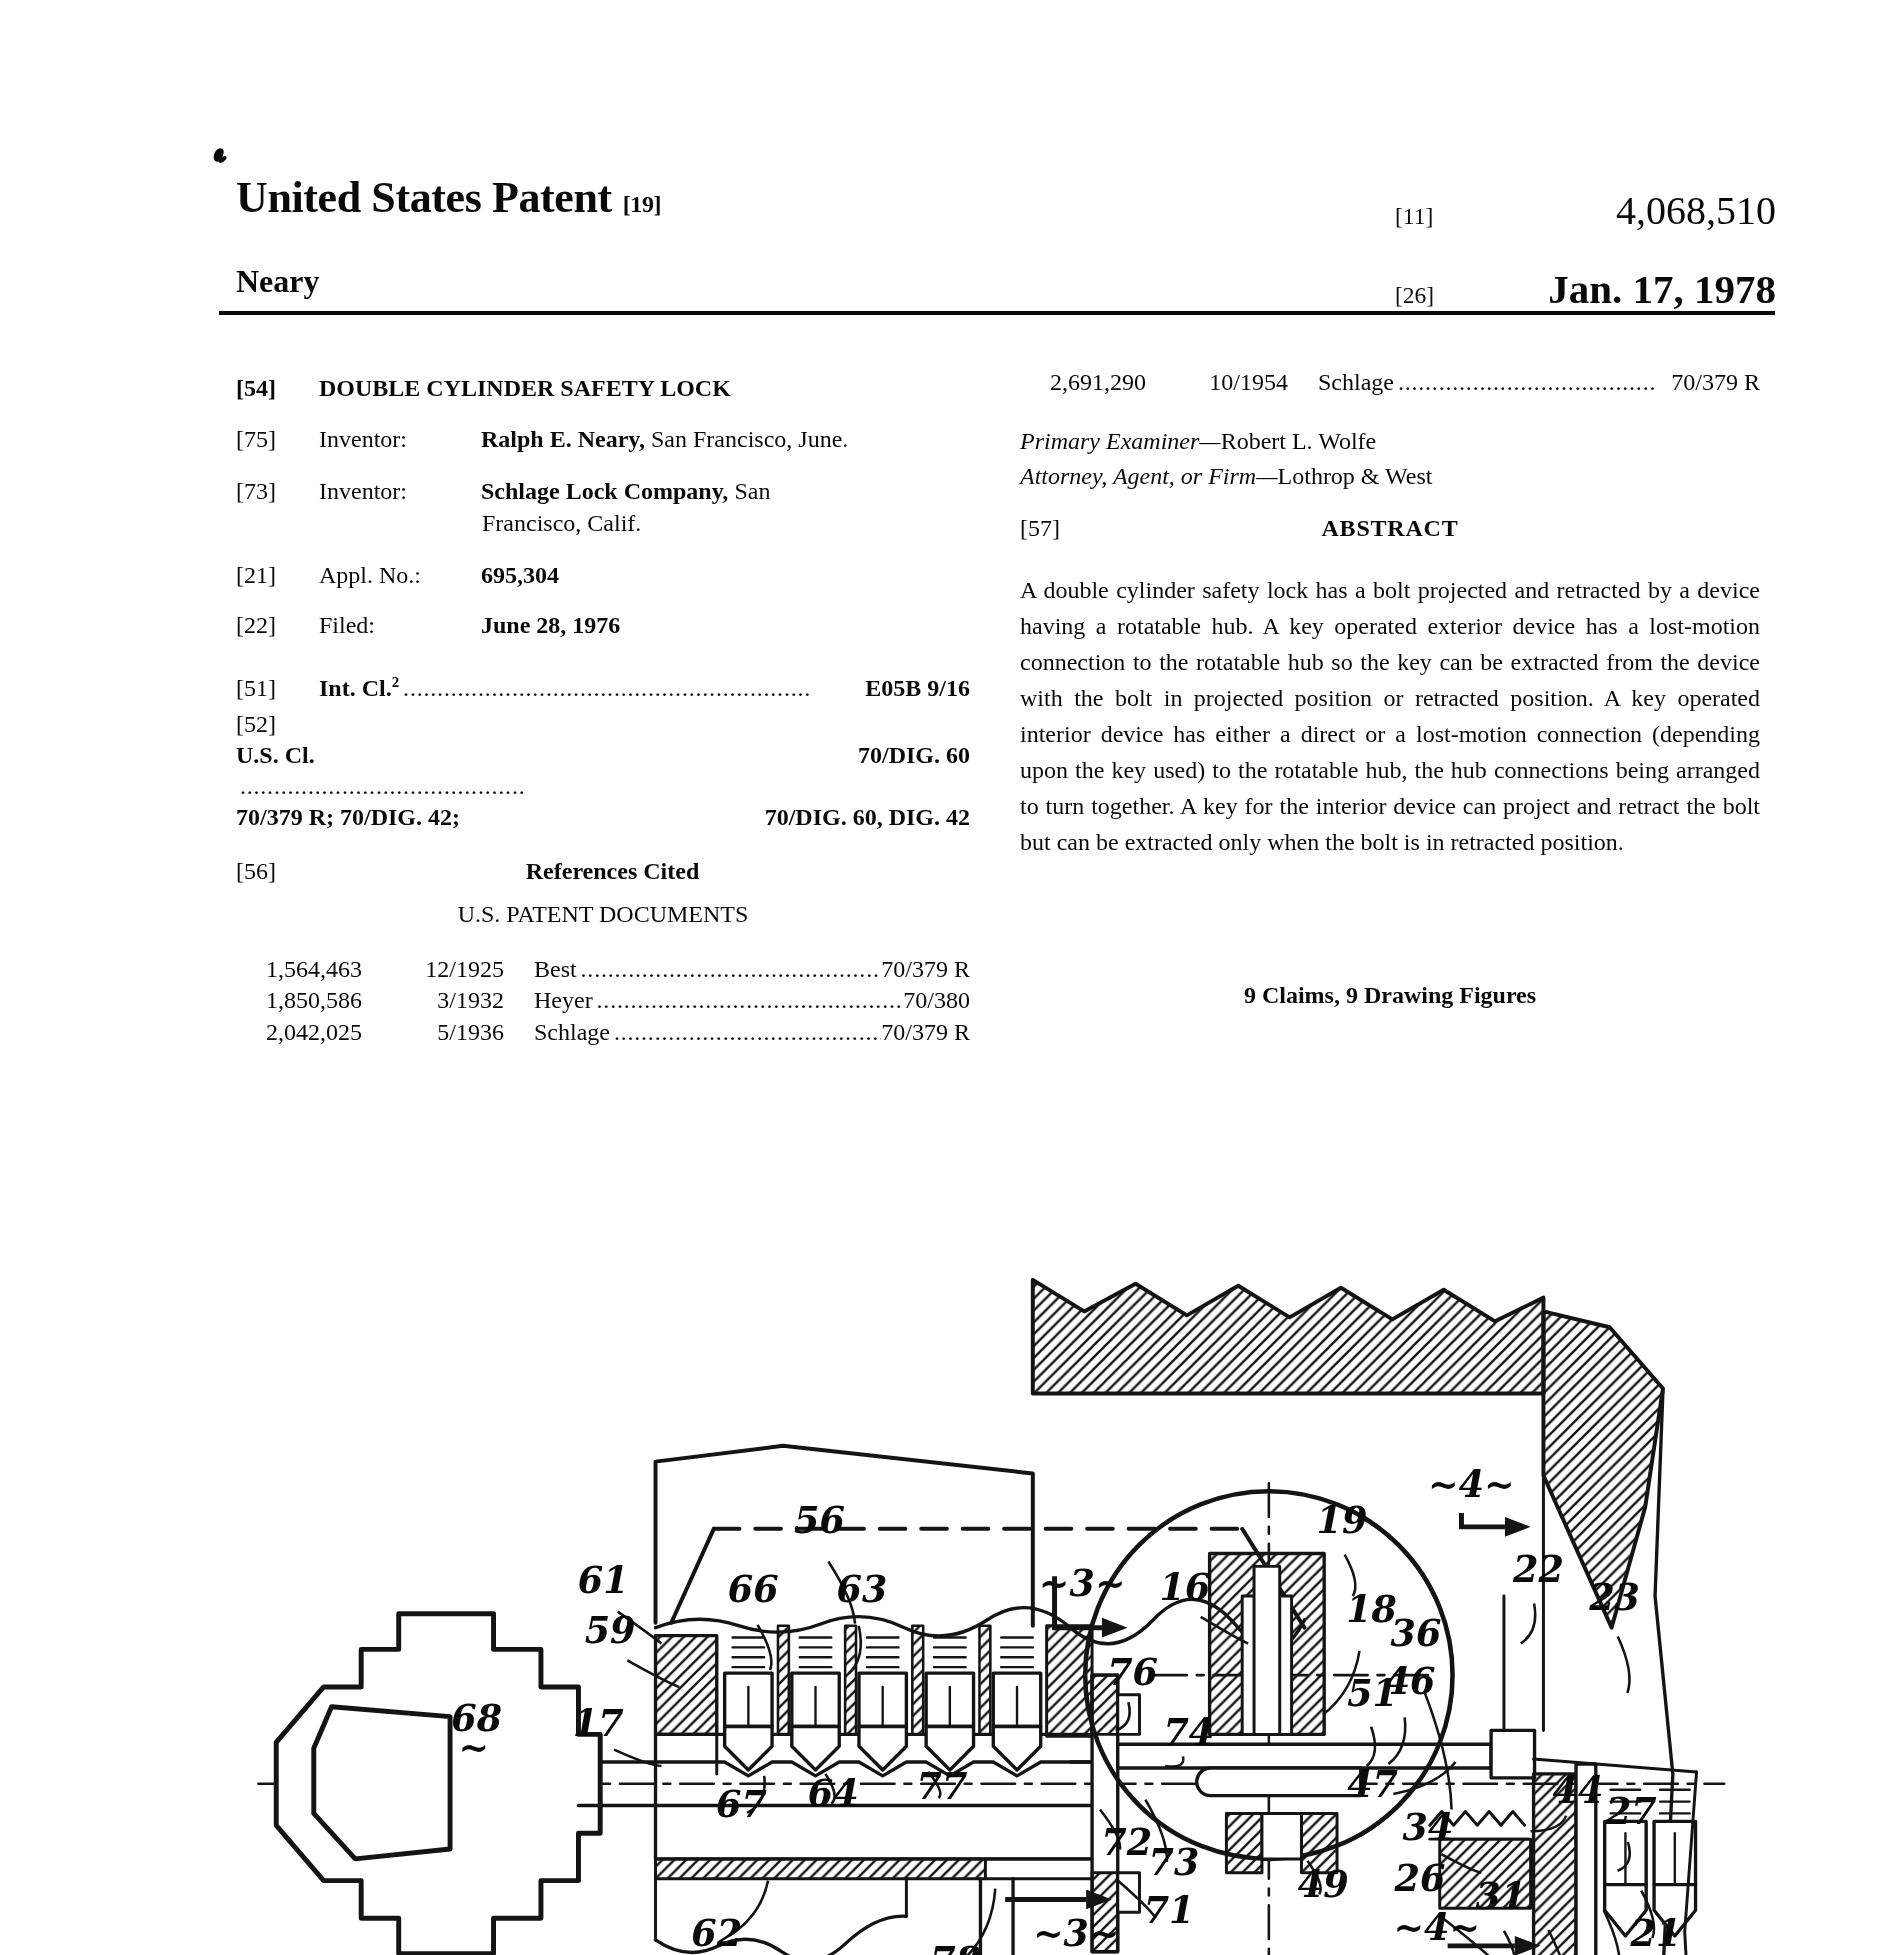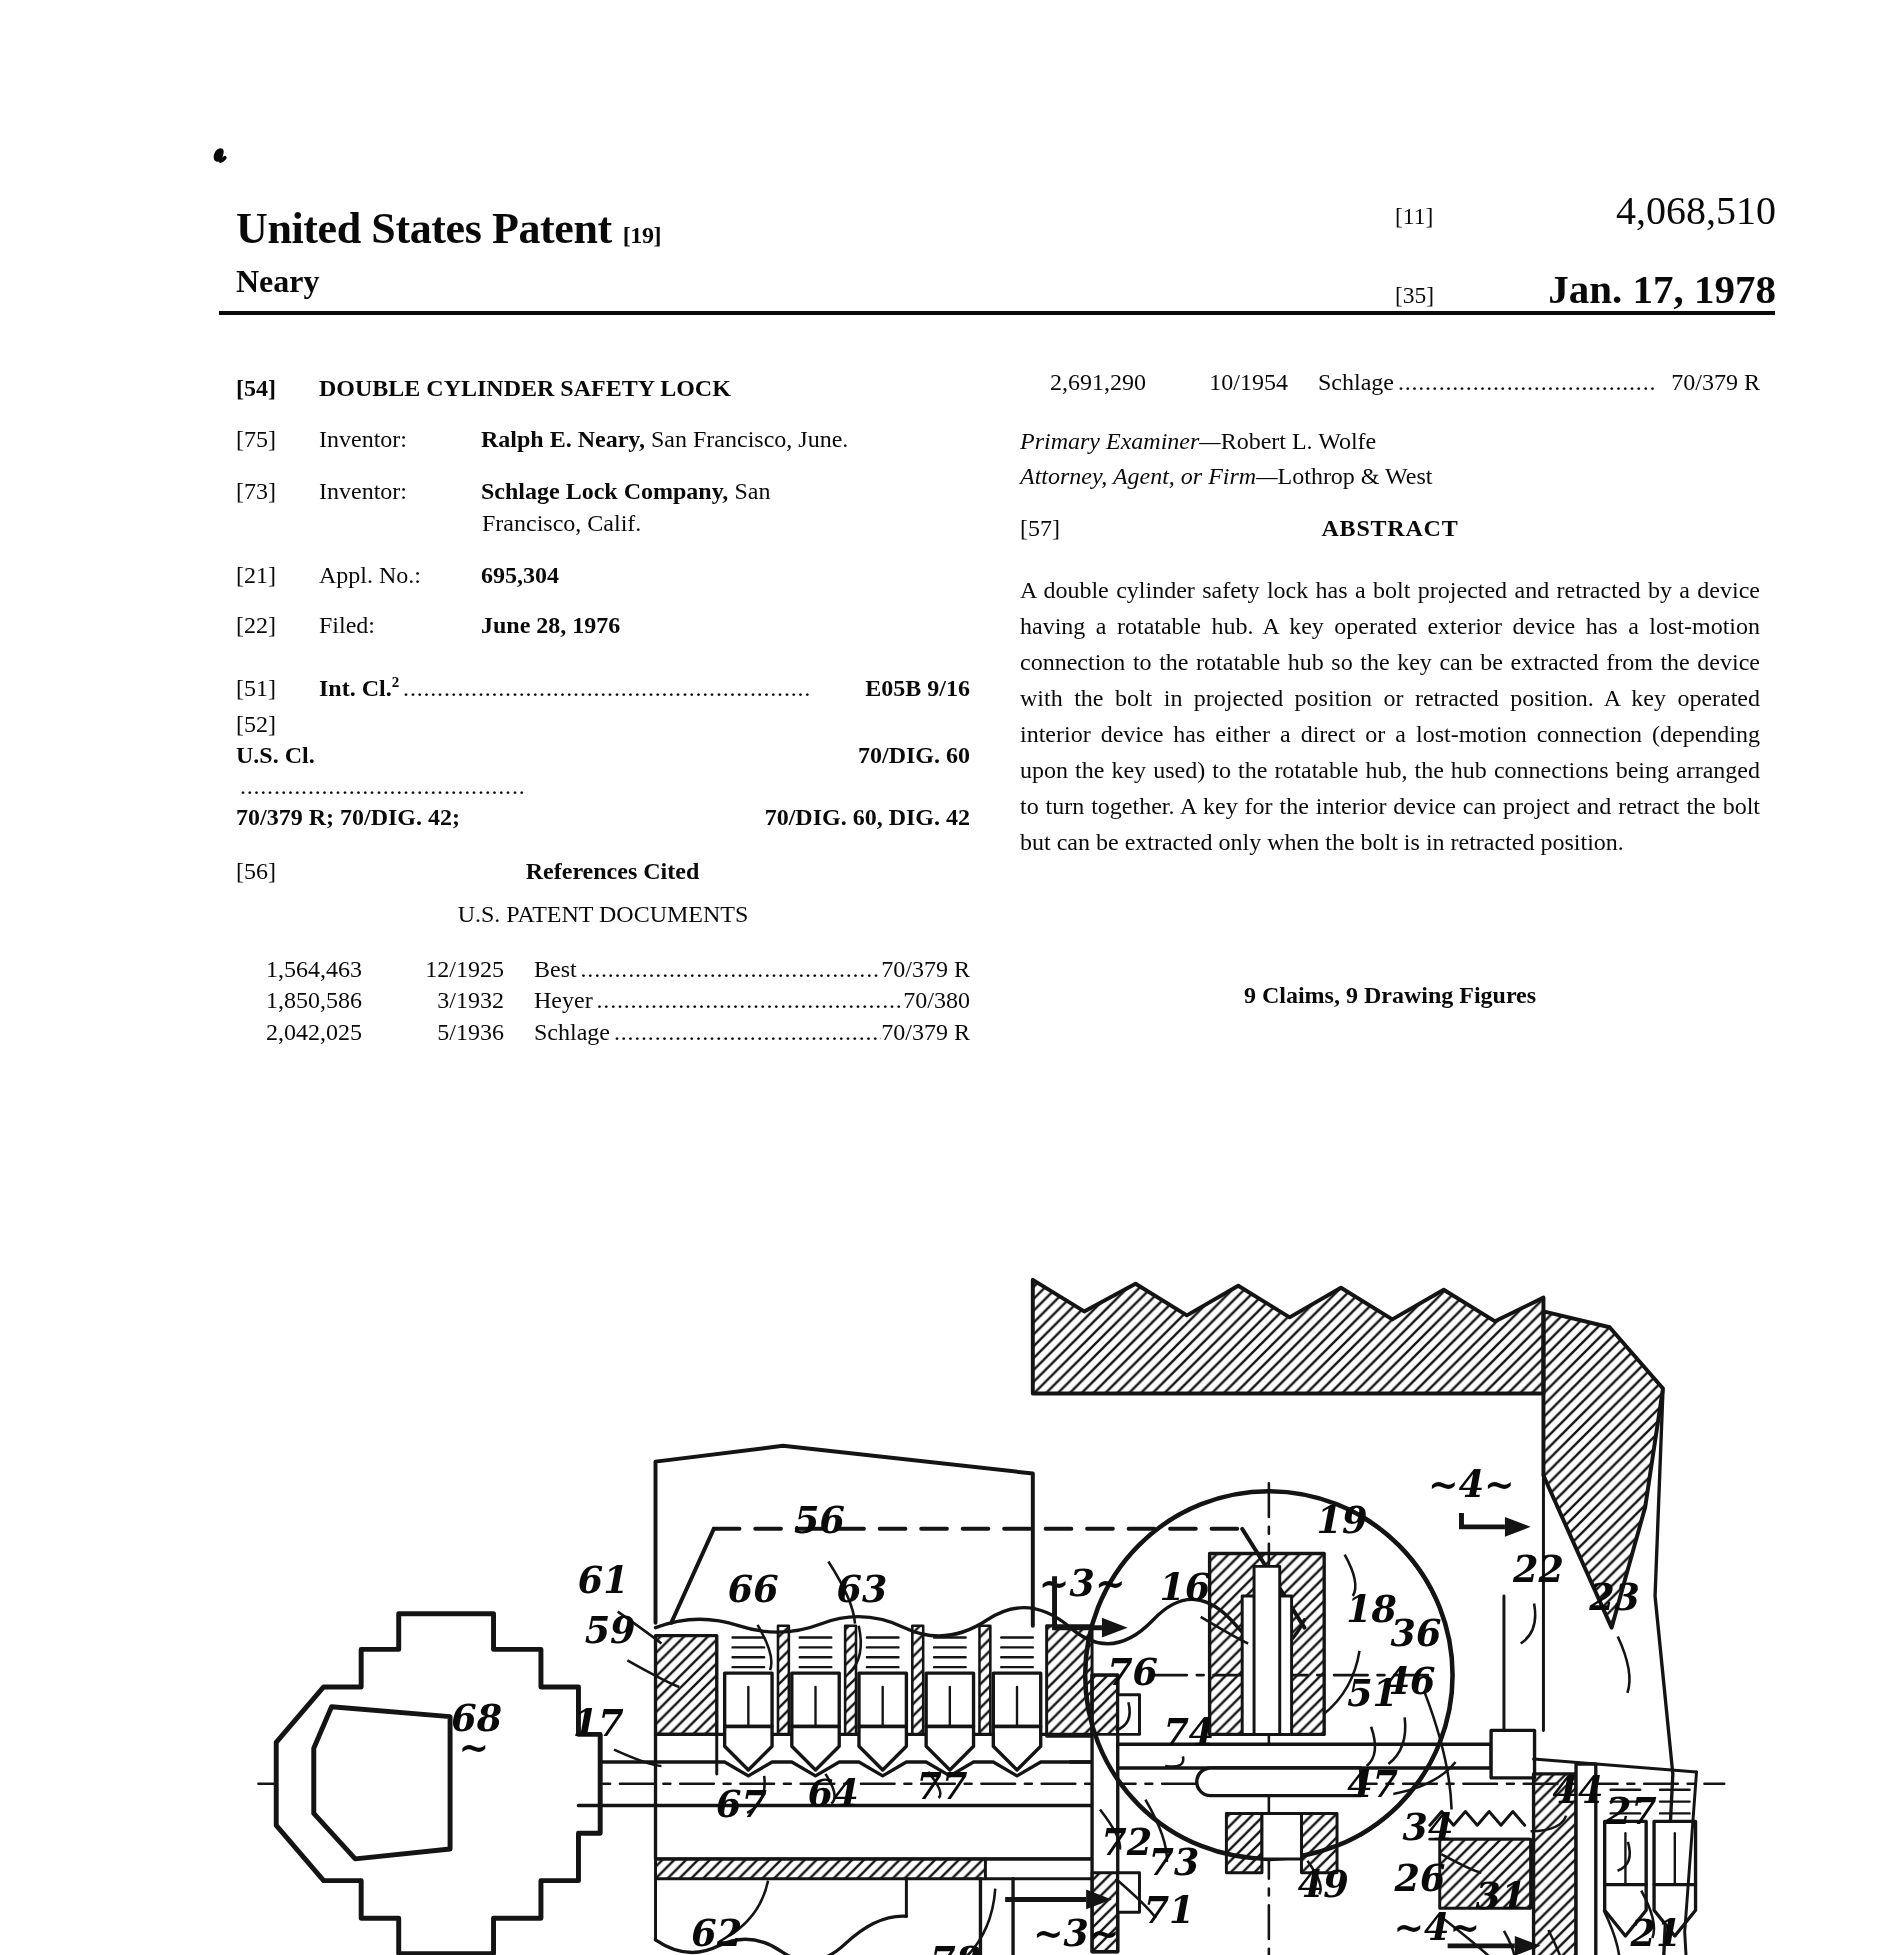--- a/index.html
+++ b/index.html
@@ -1,21 +1,21 @@
 <!DOCTYPE html>
 <html style="font-size:6.3px"><head>
 <meta charset="utf-8">
 <style>
   html,body{margin:0;padding:0;}
   body{width:1890px;height:2777px;background:#ffffff;position:relative;
        font-family:"Liberation Serif","DejaVu Serif",serif;color:#0a0a0a;}
   .page{position:absolute;inset:0;}
 
   
-  .masthead{position:absolute;left:236px;top:172px;font-size:44px;font-weight:bold;letter-spacing:-0.4px;margin-top:31px;}
+  .masthead{position:absolute;left:236px;top:172px;font-size:44px;font-weight:bold;letter-spacing:-0.4px;}
   .masthead .tag{font-size:24px;font-weight:bold;margin-left:11px;}
   .pat-no-row{position:absolute;left:1395px;top:184px;width:381px;display:flex;justify-content:space-between;align-items:baseline;}
   .pat-no-row .tag{font-size:23.5px;margin-top:19px;}
   .pat-no{font-size:40px;font-weight:normal;}
   .surname{position:absolute;left:236px;top:263px;font-size:32px;font-weight:bold;}
   .date-row{position:absolute;left:1395px;top:265px;width:381px;display:flex;justify-content:space-between;align-items:baseline;}
   .date-row .tag{font-size:23.5px;}
   .pat-date{font-size:41px;font-weight:bold;}
   .rule{position:absolute;left:219px;top:311px;width:1556px;height:3.9px;background:#0a0a0a;}
   .stray{position:absolute;left:214px;top:148px;width:9.4px;height:14px;background:#0a0a0a;
@@ -63,21 +63,21 @@
 
   <div class="masthead">
     <span>United States Patent</span><span class="tag">[19]</span>
   </div>
   <div class="pat-no-row">
     <span class="tag">[11]</span>
     <span class="pat-no">4,068,510</span>
   </div>
   <div class="surname">Neary</div>
   <div class="date-row">
-    <span class="tag">[35]</span>
+    <span class="tag">[26]</span>
     <span class="pat-date">Jan. 17, 1978</span>
   </div>
   <div class="rule"></div>
 
   <div class="row lc b" style="top:373px;">
     <span class="tagcol">[54]</span><span>DOUBLE CYLINDER SAFETY LOCK</span>
   </div>
 
   <div class="row lc" style="top:424px;">
     <span class="tagcol">[75]</span><span class="labcol">Inventor:</span><span class="b">Ralph E. Neary,</span><span> San Francisco, June.</span>

